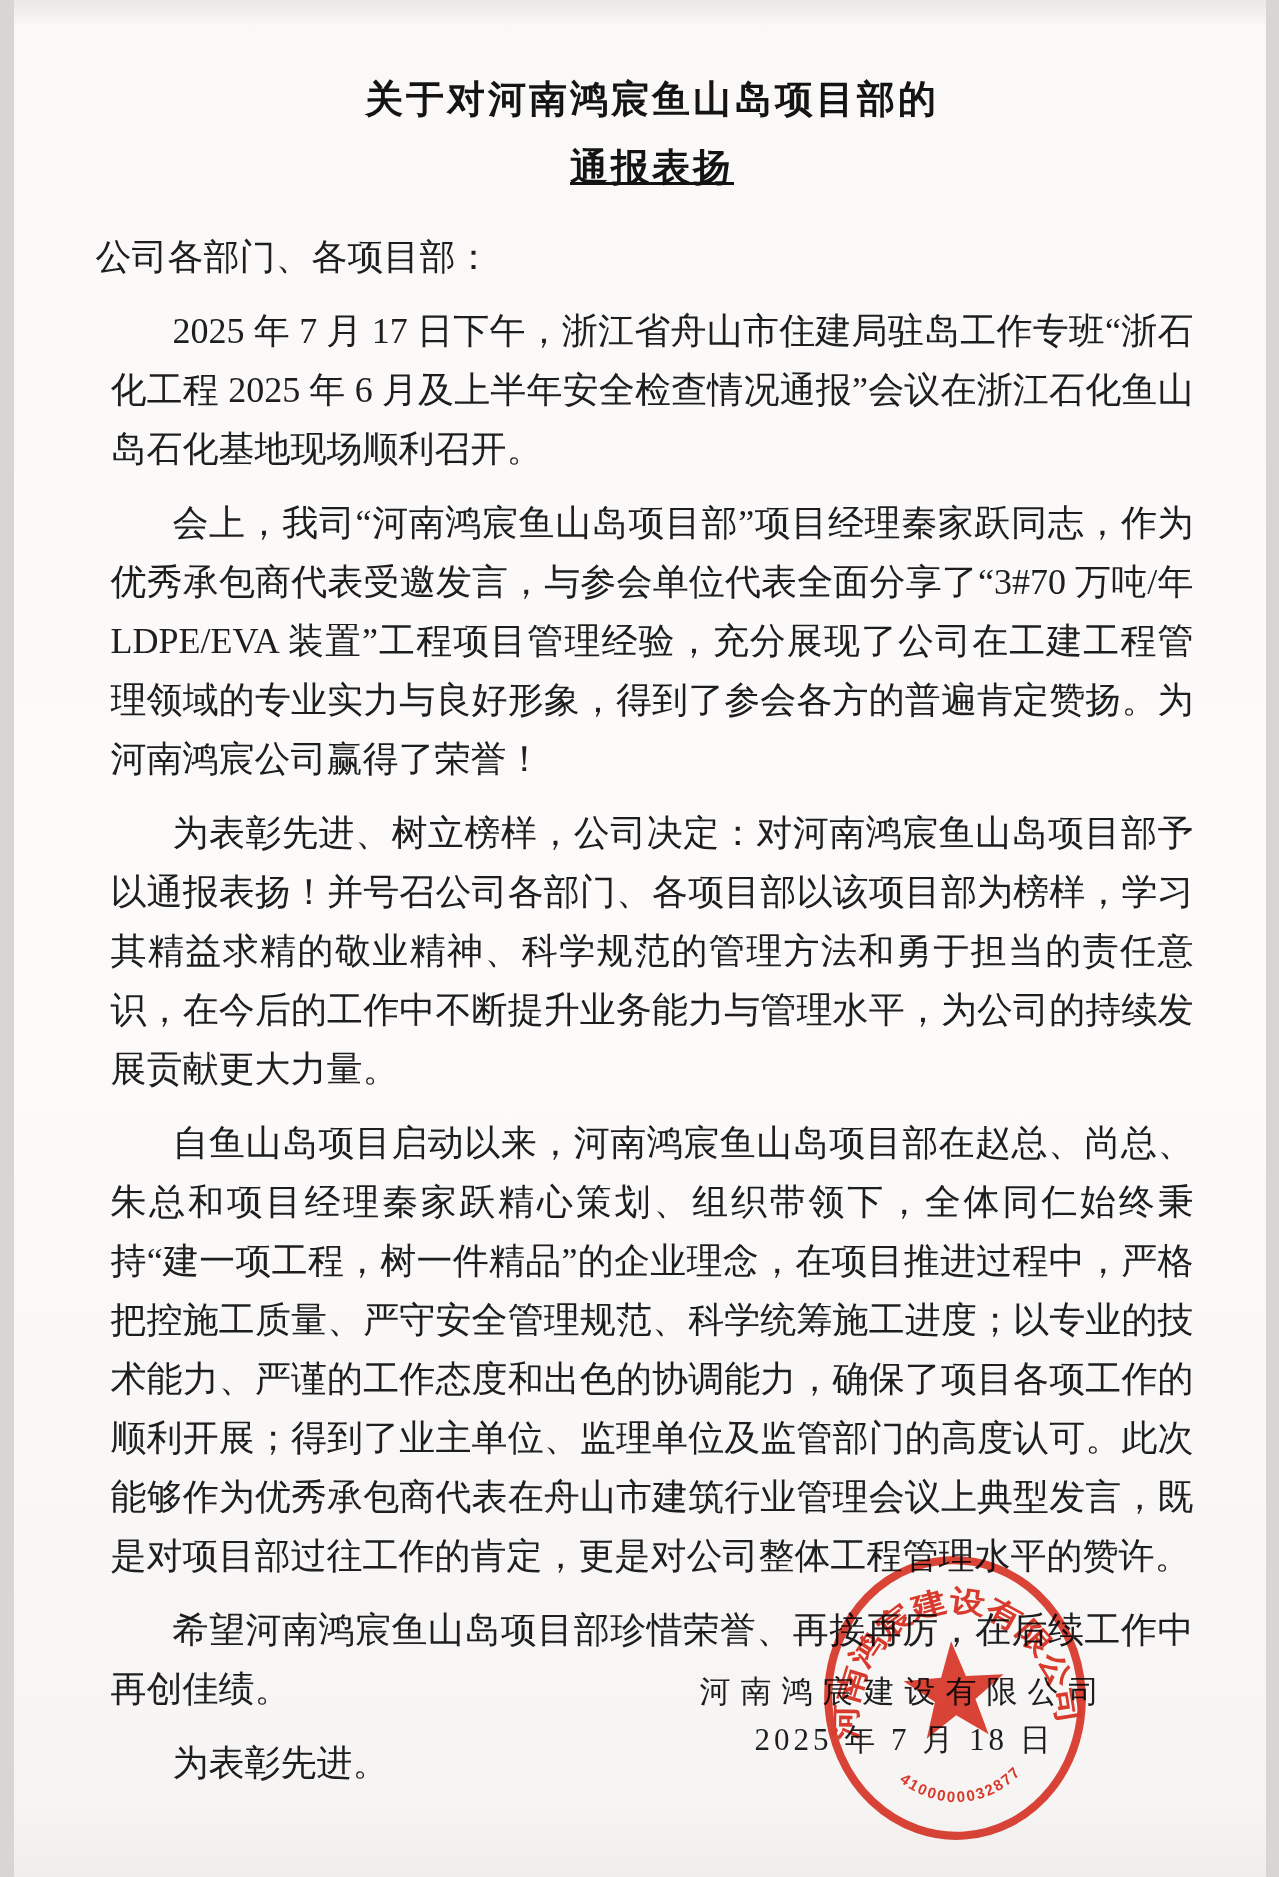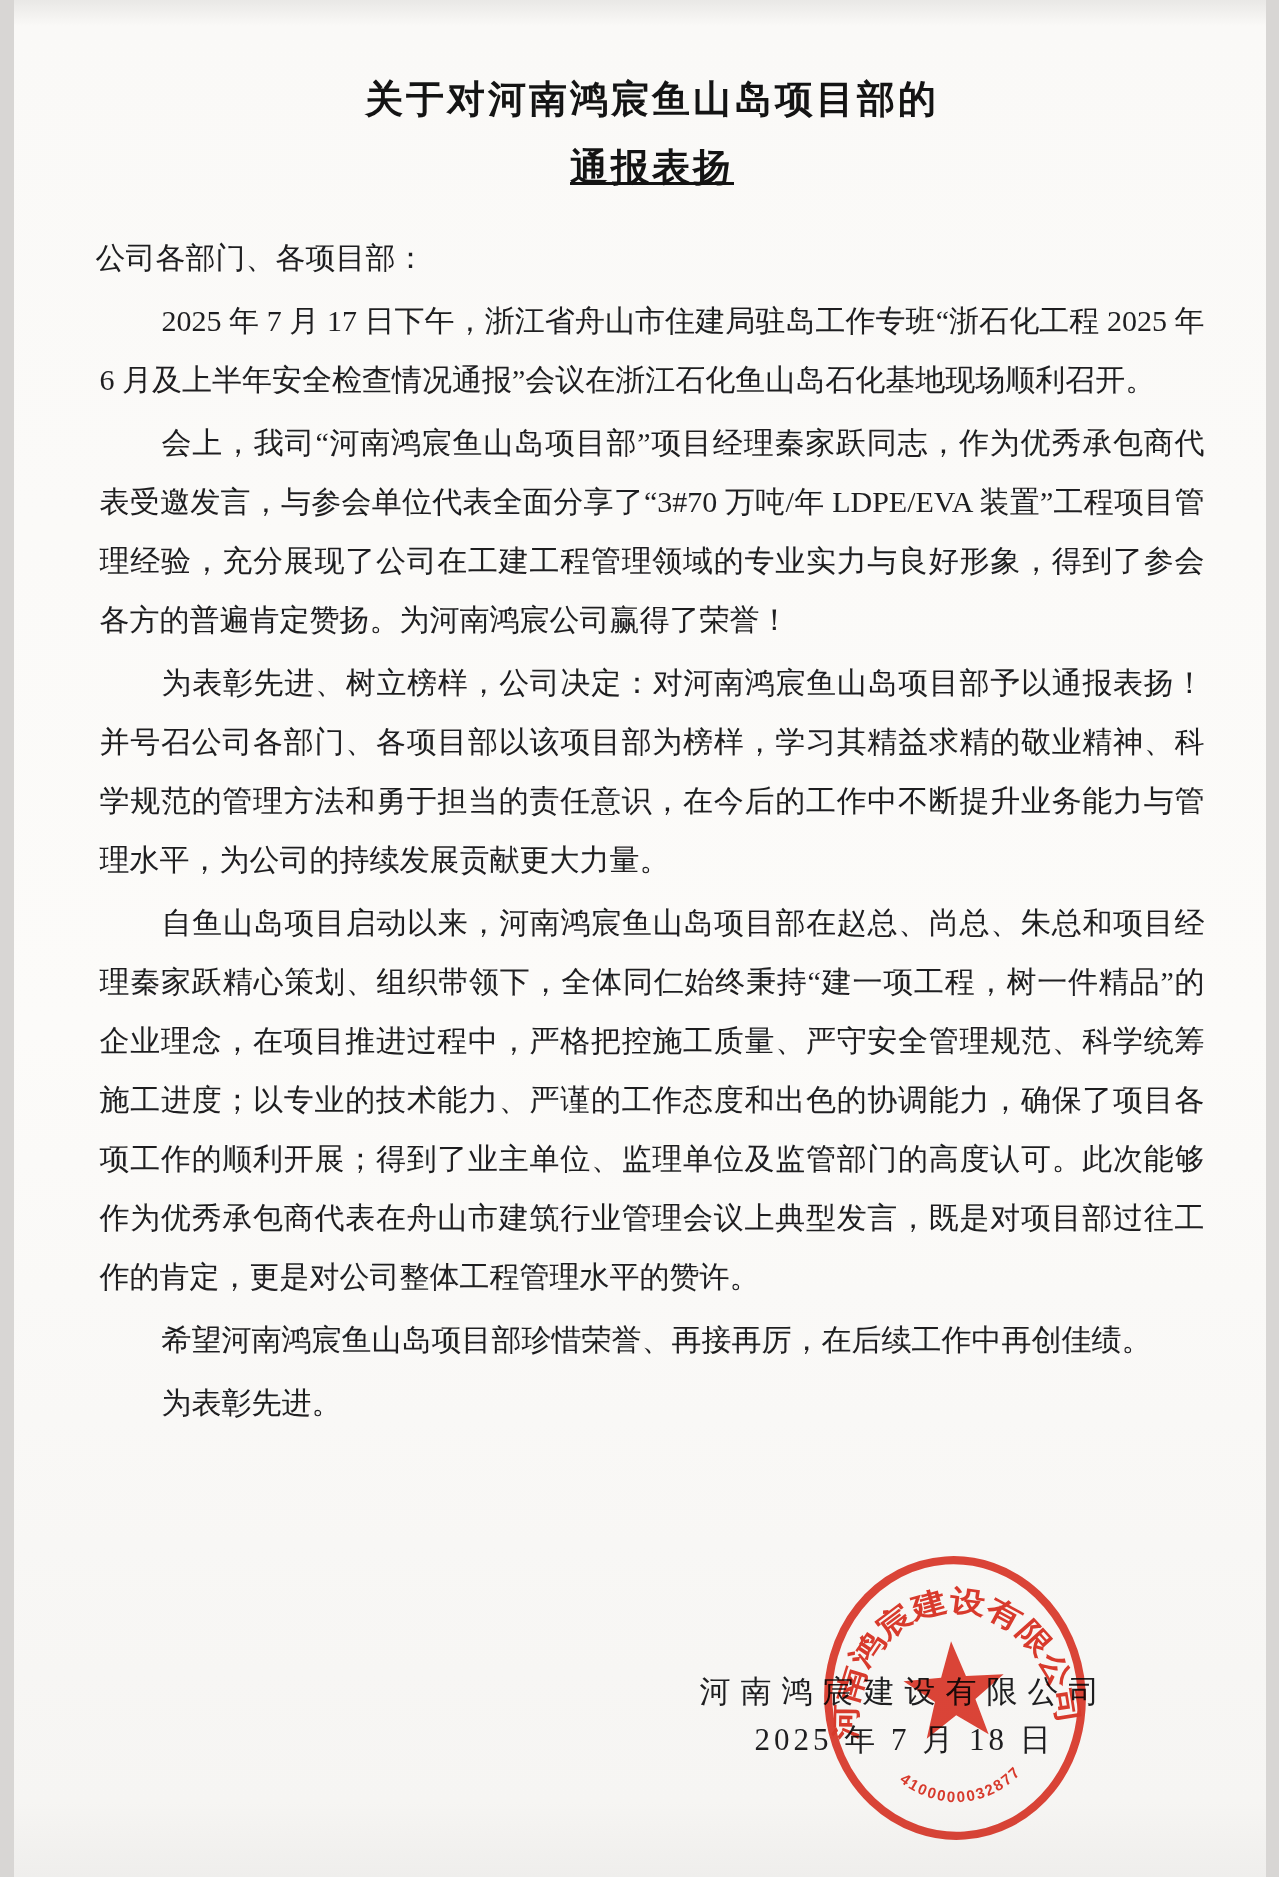--- a/index.html
+++ b/index.html
@@ -14,24 +14,24 @@
   }
   .content{
     position:absolute;left:82px;top:58px;width:1113px;
   }
   .title{
     text-align:center;font-weight:700;font-size:38px;line-height:1;
     letter-spacing:3px;margin:0;color:#141414;
   }
   .title.l1{margin-top:22px;}
   .title.l2{margin-top:30px;text-decoration:underline;}
-  .body-text{margin-top:42px;font-size:30px;line-height:59px;}
+  .body-text{margin-top:42px;font-size:36px;line-height:59px;}
   .salutation{margin:0;text-align:left;}
   .para{
-    margin:4px;text-indent:62px;
+    margin:15px;text-indent:62px;
     text-align:justify;text-justify:inter-character;
   }
   .sign-block{
     position:absolute;right:146px;top:1672px;width:430px;
     text-align:center;font-size:31px;color:#1e1e20;z-index:1;
   }
   .sign-company{letter-spacing:10px;line-height:40px;}
   .sign-date{margin-top:8px;letter-spacing:4px;line-height:40px;}
   .seal{
     position:absolute;left:806px;top:1552px;width:270px;height:292px;

